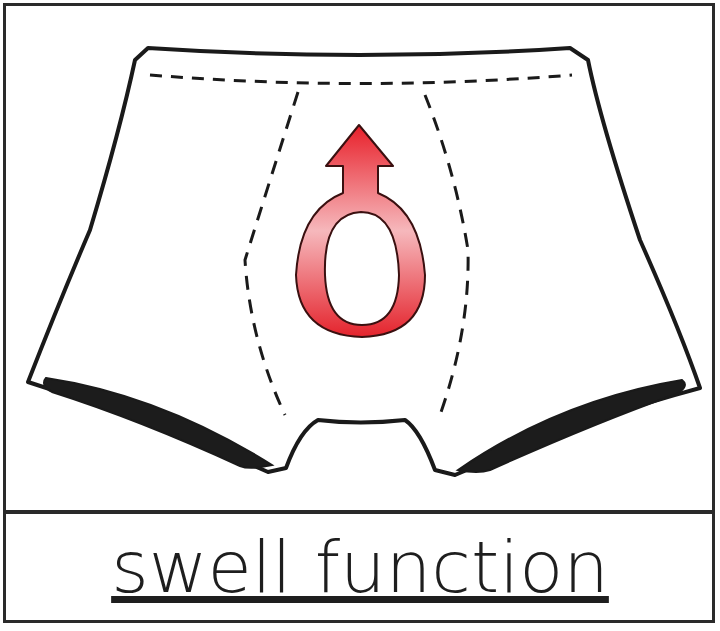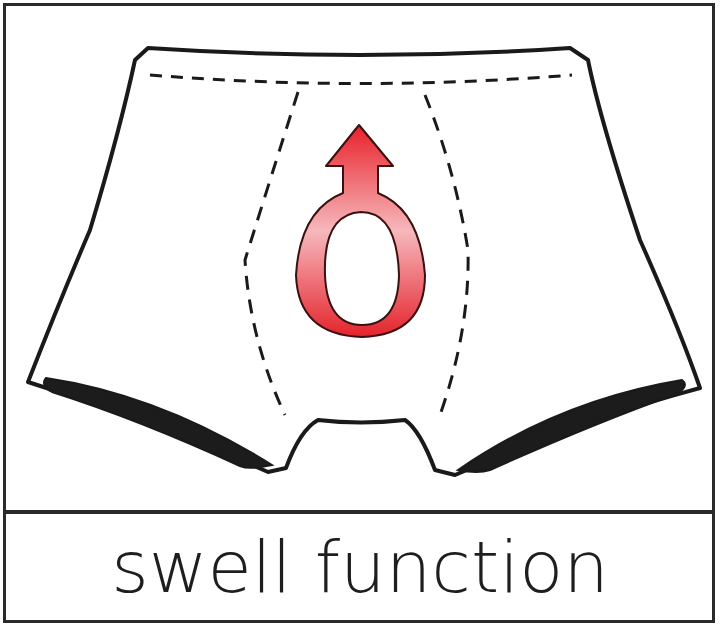--- a/index.html
+++ b/index.html
@@ -9,21 +9,21 @@
       border: 3px solid #2a2a2a; box-sizing: border-box; background: #fff;
     }
     .illustration { position: absolute; left: 0; top: 0; width: 720px; height: 515px; }
     .divider {
       position: absolute; left: 3px; top: 510px; width: 712px; height: 4px; background: #2a2a2a;
     }
     .caption {
       position: absolute; left: 0; top: 514px; width: 720px; height: 106px;
       display: flex; align-items: center; justify-content: center;
       font-family: "DejaVu Sans", sans-serif; font-weight: 300;
-      font-size: 72px; color: #1e1e1e; letter-spacing: 0px;
+      font-size: 72px; color: #1e1e1e; letter-spacing: 0px; text-decoration: underline;
     }
   </style>
 </head>
 <body>
 
 <div class="frame"></div>
 
 <svg class="illustration" viewBox="0 0 720 515" xmlns="http://www.w3.org/2000/svg">
   <defs>
     <linearGradient id="redGrad" x1="0" y1="0" x2="0" y2="1">

